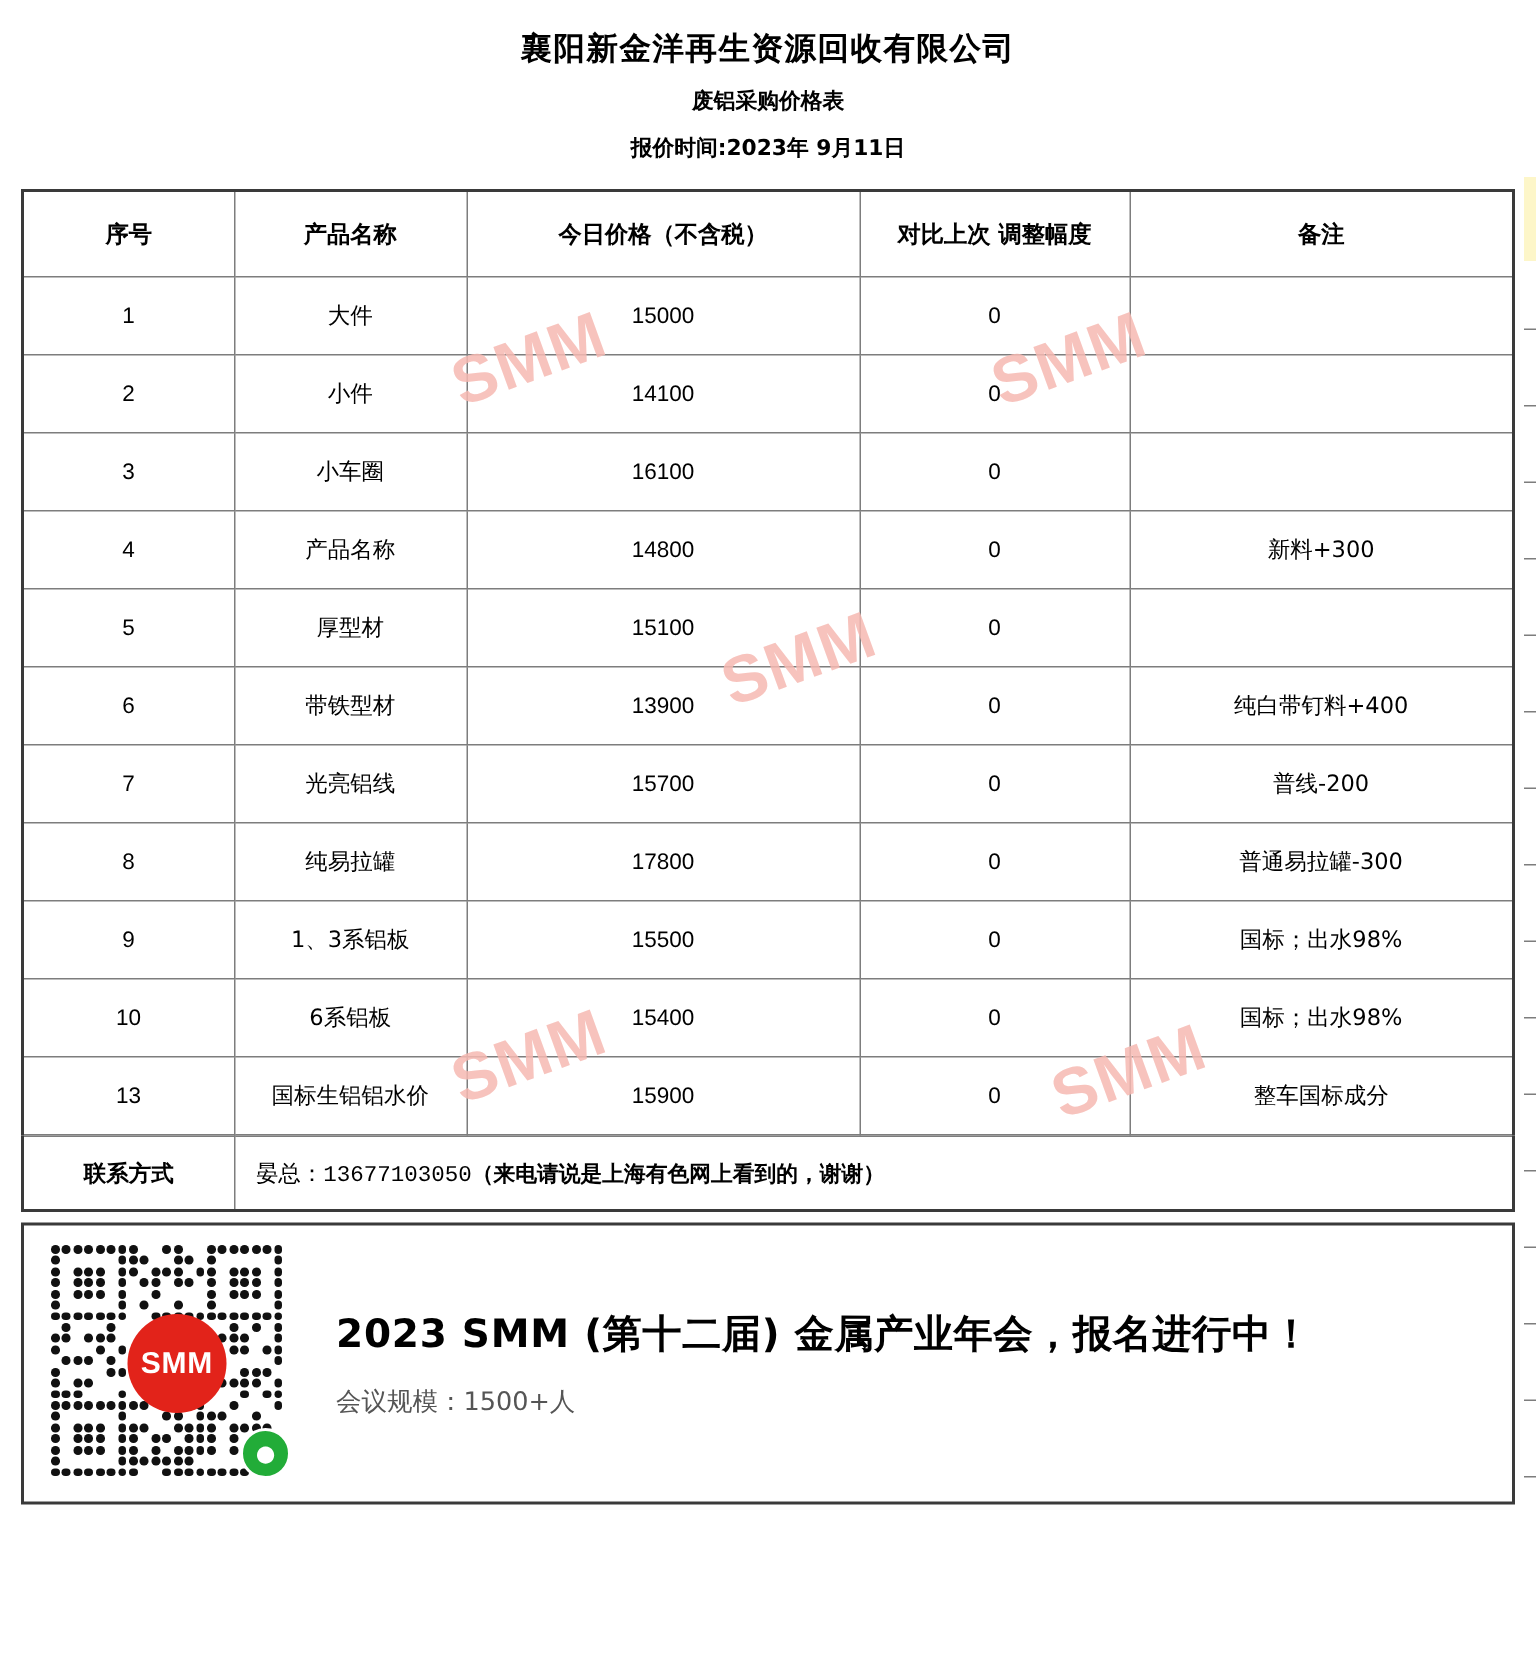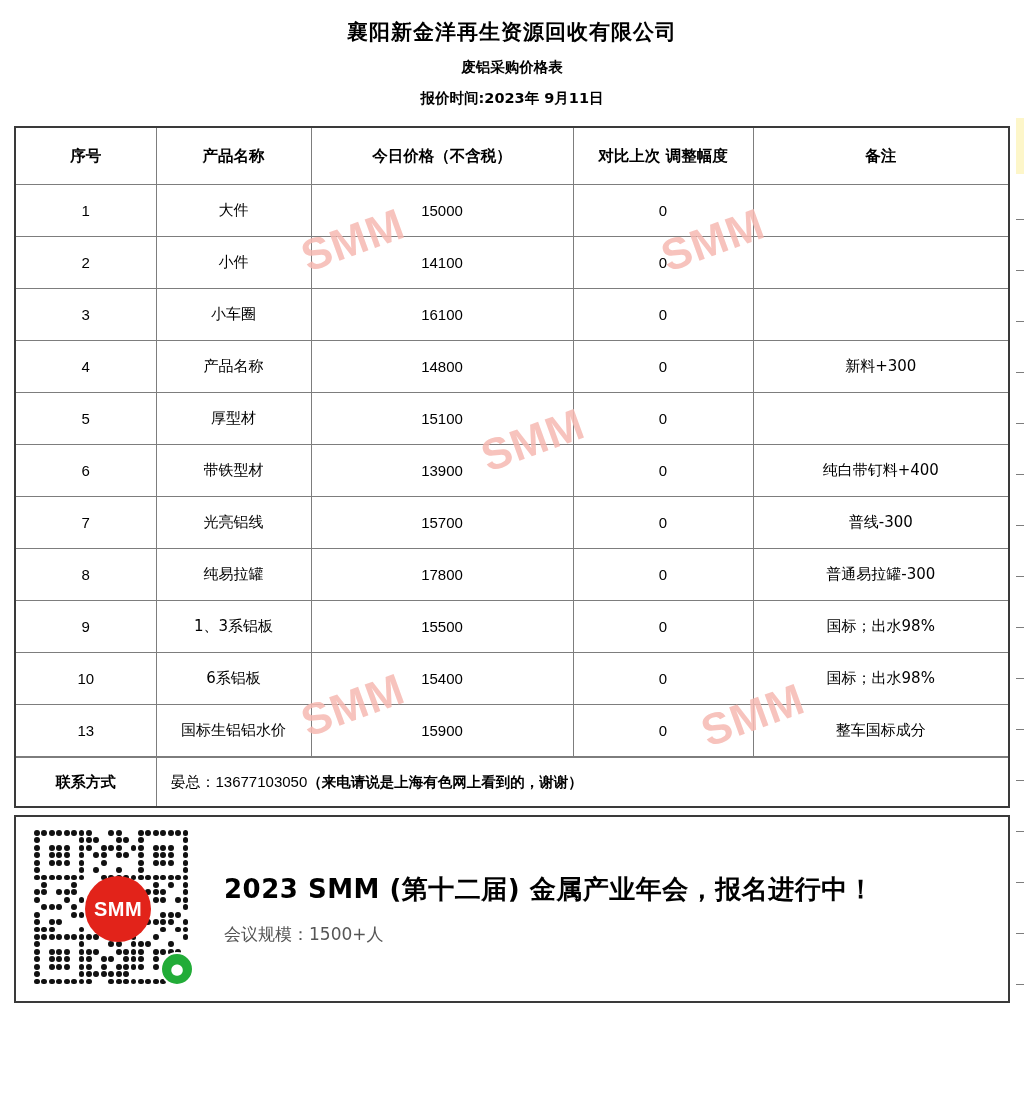--- a/index.html
+++ b/index.html
@@ -140,21 +140,21 @@
   }
   table.contact {
     width: 100%;
     border-collapse: collapse;
     table-layout: fixed;
   }
   table.contact td {
     border: 1px solid #7d7d7d;
     height: 46px;
     vertical-align: middle;
-    font-family: Liberation Sans, sans-serif;
+    font-family: Liberation Mono, monospace;
     font-size: 15px;
   }
   table.contact td:first-child {
     border-left: none;
     text-align: center;
     font-weight: bold;
   }
   table.contact td:last-child {
     border-right: none;
     text-align: left;
@@ -359,21 +359,21 @@
             <td class="name">带铁型材</td>
             <td class="price-val">13900</td>
             <td class="delta">0</td>
             <td class="note">纯白带钉料+400</td>
           </tr>
           <tr>
             <td class="num">7</td>
             <td class="name">光亮铝线</td>
             <td class="price-val">15700</td>
             <td class="delta">0</td>
-            <td class="note">普线-300</td>
+            <td class="note">普线-200</td>
           </tr>
           <tr>
             <td class="num">8</td>
             <td class="name">纯易拉罐</td>
             <td class="price-val">17800</td>
             <td class="delta">0</td>
             <td class="note">普通易拉罐-300</td>
           </tr>
           <tr>
             <td class="num">9</td>

